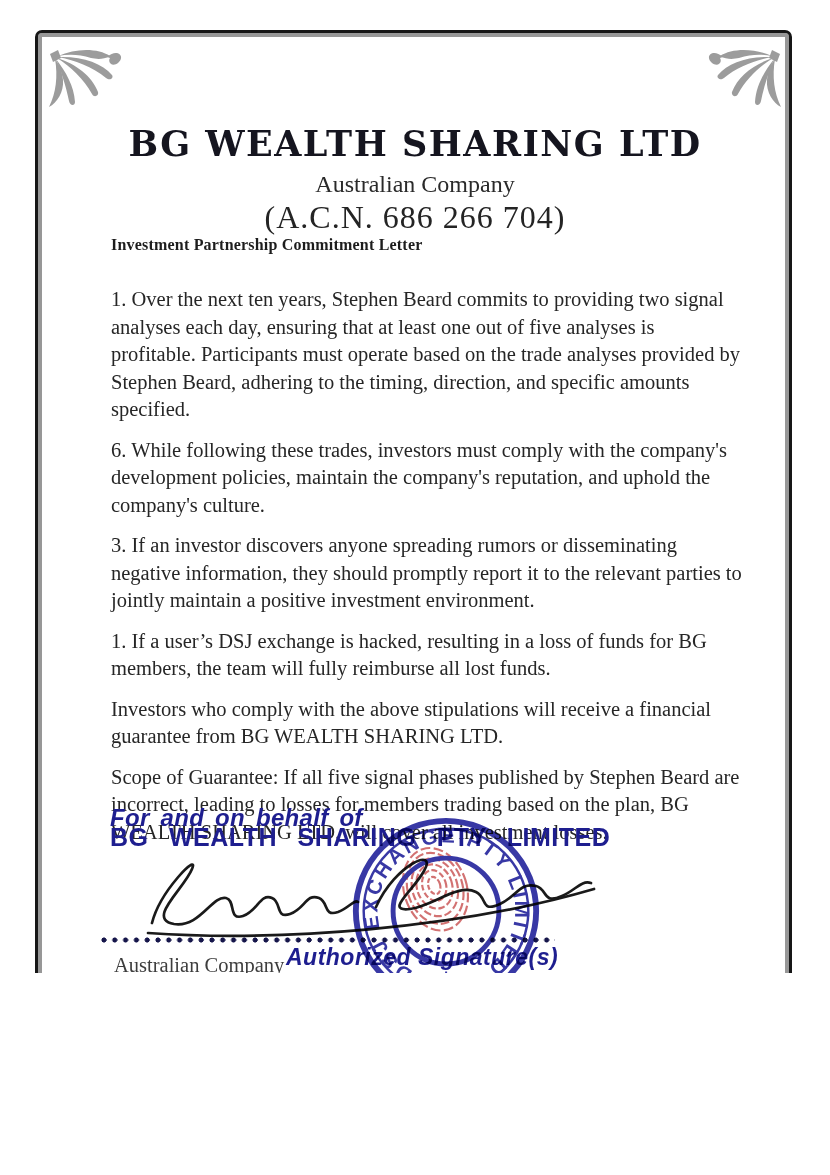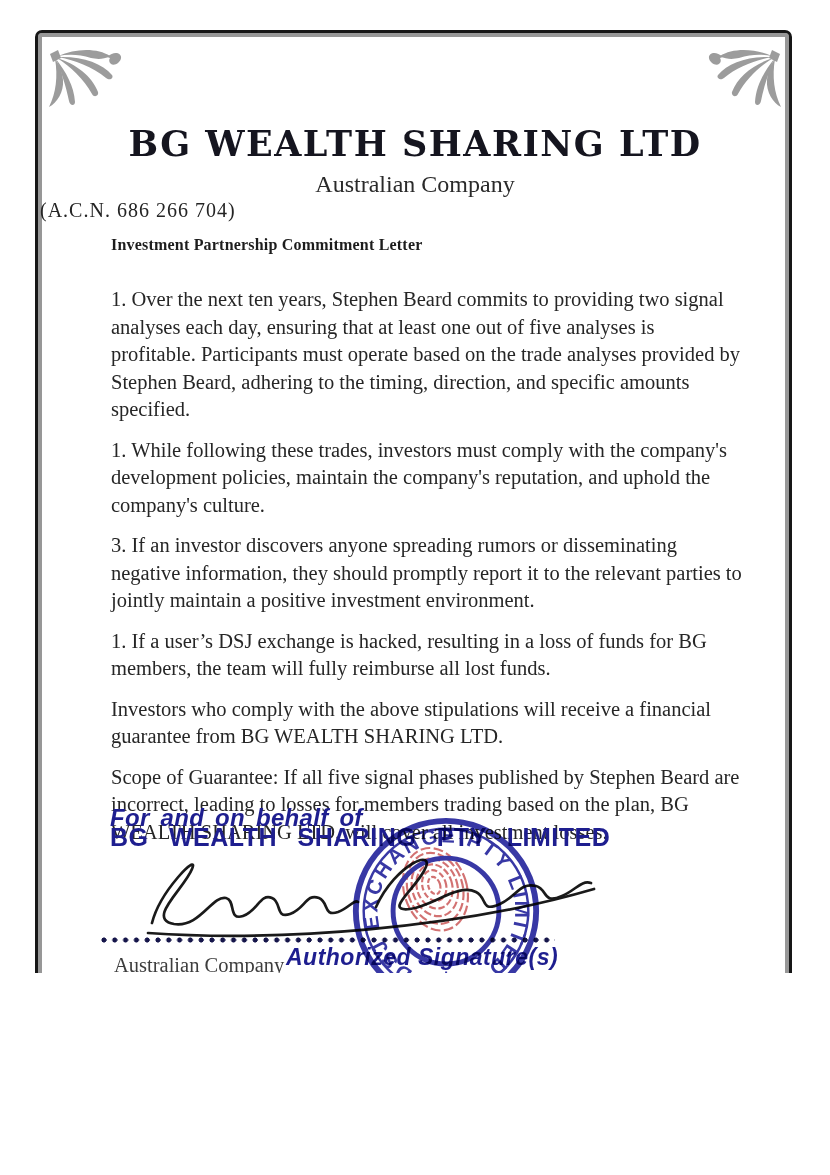--- a/index.html
+++ b/index.html
@@ -23,22 +23,22 @@
   .doc-title{
     position:absolute;left:40px;right:40px;top:123px;text-align:center;
     font-family:"DejaVu Serif", serif;font-weight:bold;font-size:35px;
     letter-spacing:1.5px;color:#15151f;
   }
   .doc-subtitle{
     position:absolute;left:40px;right:40px;top:171px;text-align:center;
     font-size:24px;color:#2a2a2a;
   }
   .doc-acn{
-    position:absolute;left:40px;right:40px;top:199px;text-align:left;
-    font-size:20px;letter-spacing:1px;color:#242424;
+    position:absolute;left:40px;right:40px;top:199px;text-align:center;
+    font-size:32px;letter-spacing:1px;color:#242424;
   }
   .letter-title{
     position:absolute;left:111px;top:236px;
     font-size:16px;font-weight:bold;color:#1d1d1d;letter-spacing:0.2px;
   }
   
   .paragraphs{
     position:absolute;left:111px;top:276px;width:632px;
     font-size:20.5px;line-height:27.5px;color:#262626;
   }
@@ -118,21 +118,21 @@
       <use href="#orn-shape"></use>
     </svg>
 
   <div class="doc-title">BG WEALTH SHARING LTD</div>
   <div class="doc-subtitle">Australian Company</div>
   <div class="doc-acn">(A.C.N. 686 266 704)</div>
   <div class="letter-title">Investment Partnership Commitment Letter</div>
 
   <div class="paragraphs">
     <p>1. Over the next ten years, Stephen Beard commits to providing two signal analyses each day, ensuring that at least one out of five analyses is profitable. Participants must operate based on the trade analyses provided by Stephen Beard, adhering to the timing, direction, and specific amounts specified.</p>
-    <p>1. While following these trades, investors must comply with the company's development policies, maintain the company's reputation, and uphold the company's culture.</p>
+    <p>6. While following these trades, investors must comply with the company's development policies, maintain the company's reputation, and uphold the company's culture.</p>
     <p>3. If an investor discovers anyone spreading rumors or disseminating negative information, they should promptly report it to the relevant parties to jointly maintain a positive investment environment.</p>
     <p>1. If a user’s DSJ exchange is hacked, resulting in a loss of funds for BG members, the team will fully reimburse all lost funds.</p>
     <p>Investors who comply with the above stipulations will receive a financial guarantee from BG WEALTH SHARING LTD.</p>
     <p>Scope of Guarantee: If all five signal phases published by Stephen Beard are incorrect, leading to losses for members trading based on the plan, BG WEALTH SHARING LTD. will cover all investment losses.</p>
   </div>
 
   <div class="behalf-line">For and on behalf of</div>
   <div class="company-line">BG WEALTH SHARING PTY LIMITED</div>
 
   <svg class="signature-svg" viewBox="0 0 480 100">

